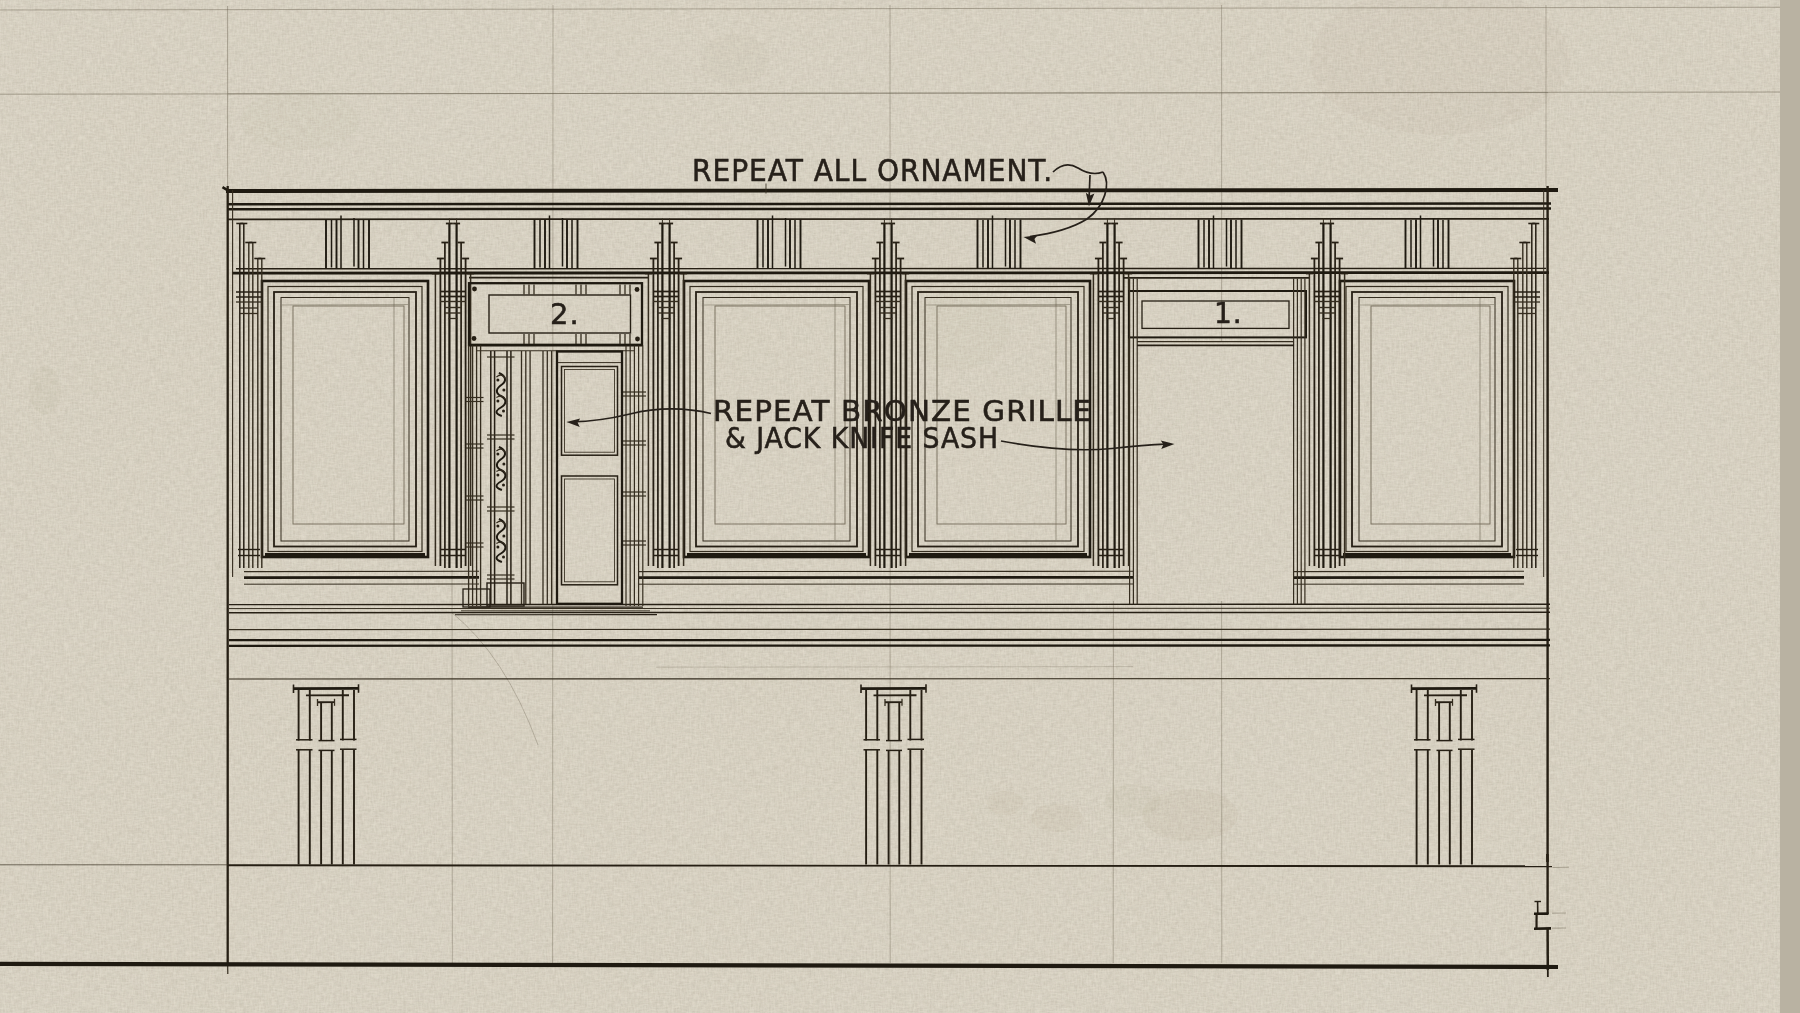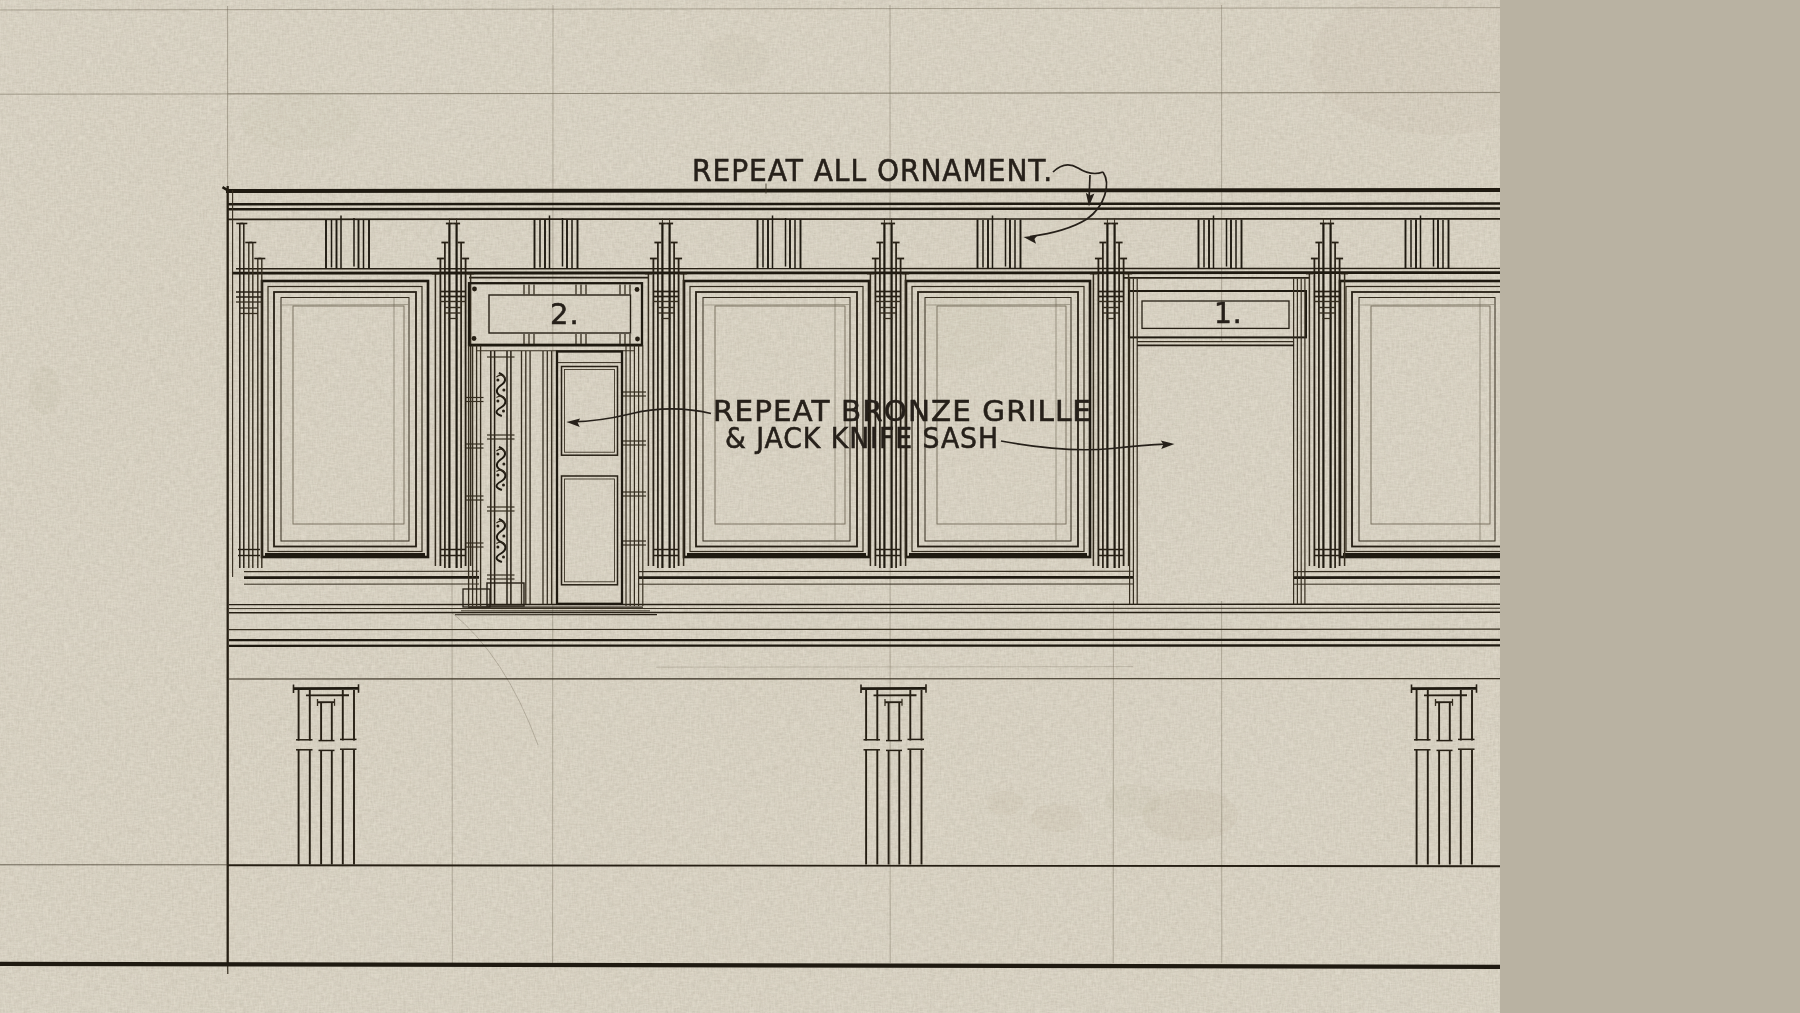--- a/index.html
+++ b/index.html
@@ -1,16 +1,16 @@
 <!DOCTYPE html>
 <html><head>
 <meta charset="utf-8">
 <style>
   html,body { margin:0; padding:0; background:#b9b2a2; }
-  .page { width:1500px; height:1013px; overflow:hidden; position:relative; }
+  .page { width:1780px; height:1013px; overflow:hidden; position:relative; }
   svg { display:block; }
   line, rect.fr { fill:none; }
   .sh { stroke:#1f1a11; }
   .sm { stroke:#261f14; }
   .st { stroke:#352d1f; }
   .sp { stroke:#6a6250; }
   svg rect { fill:none; }
   .hand { font-family:"DejaVu Sans", sans-serif; letter-spacing:1px; stroke:#26201a; stroke-width:0.55; paint-order:stroke; }
 </style>
 </head>

